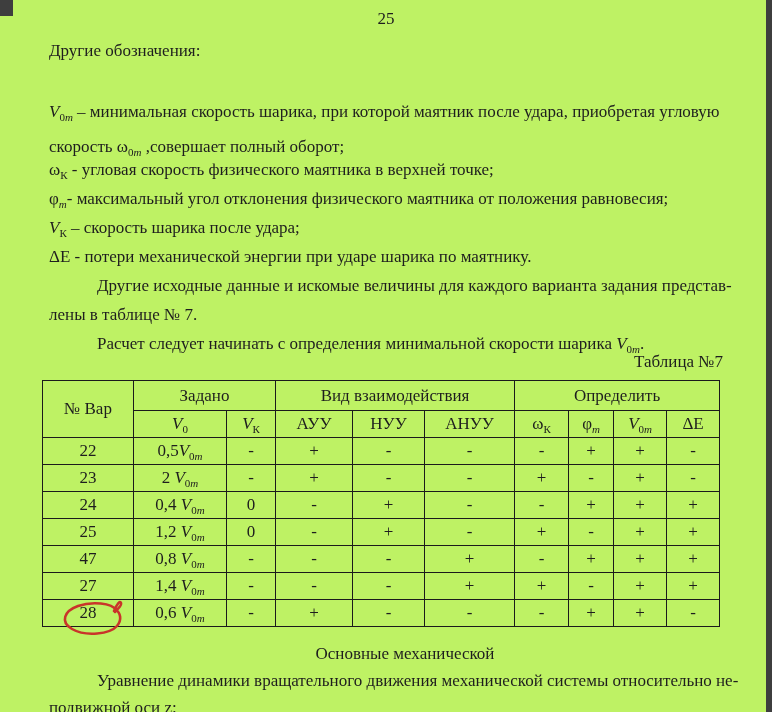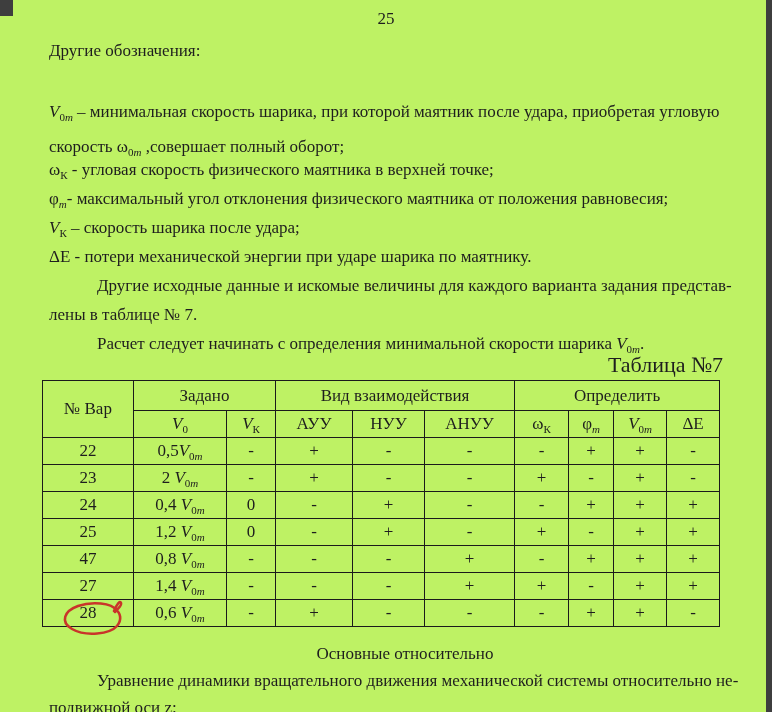--- a/index.html
+++ b/index.html
@@ -3,21 +3,21 @@
 <meta charset="utf-8">
 <style>
   html,body{margin:0;padding:0;background:#e8e8e8;}
   .page{
     position:relative;width:772px;height:712px;background:#bef264;overflow:hidden;
     font-family:"Liberation Serif","DejaVu Serif",serif;color:#1e1e1e;
   }
   .page-num{position:absolute;top:9px;left:0;width:772px;text-align:center;font-size:17px;}
   .line{position:absolute;left:49px;font-size:17px;line-height:22px;white-space:nowrap;text-align:right;}
   .line.indent{left:97px;}
-  .caption{position:absolute;top:352px;right:49px;font-size:22px;}
+  .caption{position:absolute;top:352px;right:49px;font-size:17px;}
   sub{font-size:11px;line-height:0;}
   i{font-style:italic;}
 
   table.variants{
     position:absolute;left:42px;top:380px;width:677px;
     border-collapse:collapse;table-layout:fixed;
   }
   table.variants th,table.variants td{
     border:1.6px solid #1b1b1b;text-align:center;vertical-align:middle;
     font-weight:normal;font-size:17px;padding:0;background:transparent;
@@ -171,21 +171,21 @@
           <td>-</td>
           <td>-</td>
           <td>-</td>
           <td>+</td>
           <td>+</td>
           <td>-</td>
         </tr>
       </tbody>
   </table>
 
-  <div class="subheading">Основные относительно</div>
+  <div class="subheading">Основные механической</div>
 
   <div class="line indent" style="top:670px">Уравнение динамики вращательного движения механической системы относительно не-</div>
   <div class="line" style="top:697px">подвижной оси z:</div>
 
   <svg class="annotation-svg" viewBox="0 0 772 712">
     <path d="M116,610 C112,603 92,601 78,606 C64,611 60,622 72,629 C86,637 110,634 117,626 C122,620 121,613 115,609
              M114,611 C117,604 120,600 121,603 C122,606 118,608 115,612" fill="none" stroke="#c9342a" stroke-width="2.6" stroke-linecap="round" stroke-linejoin="round"></path>
   </svg>
 
 </div>

